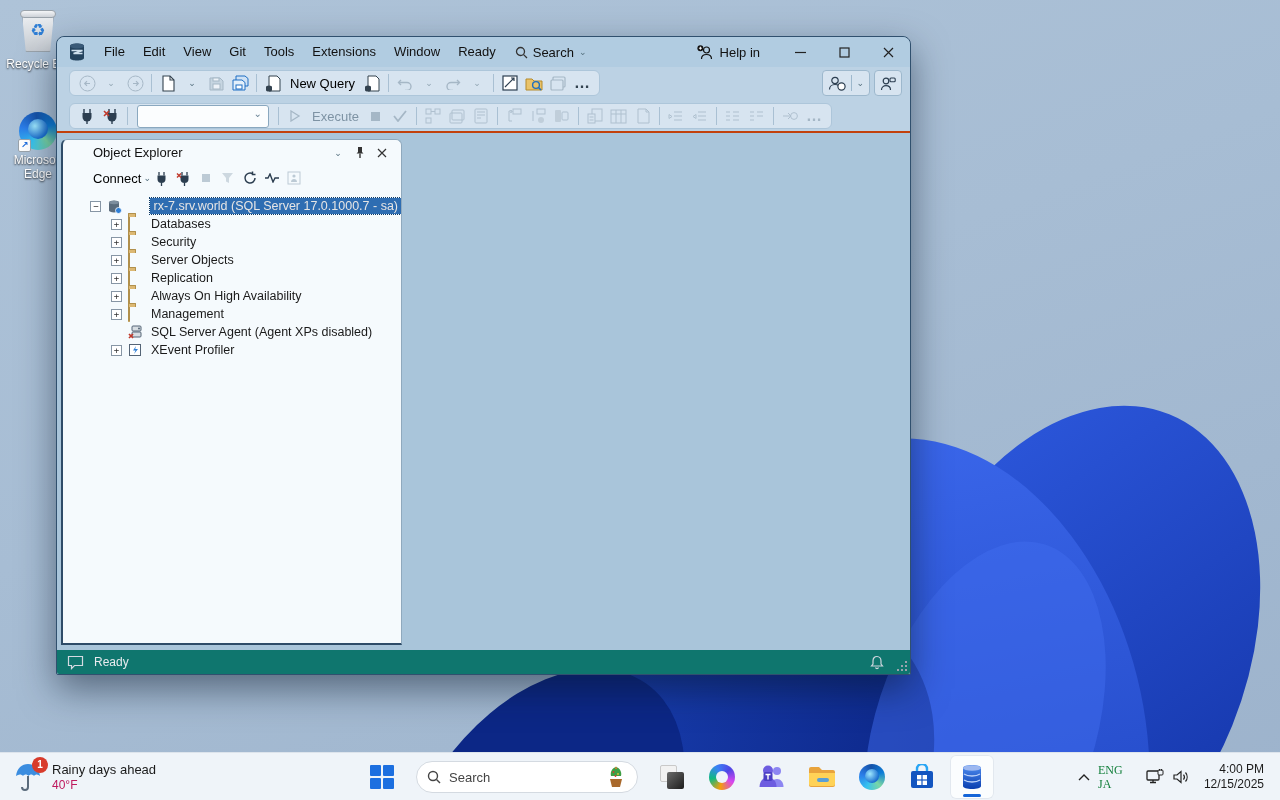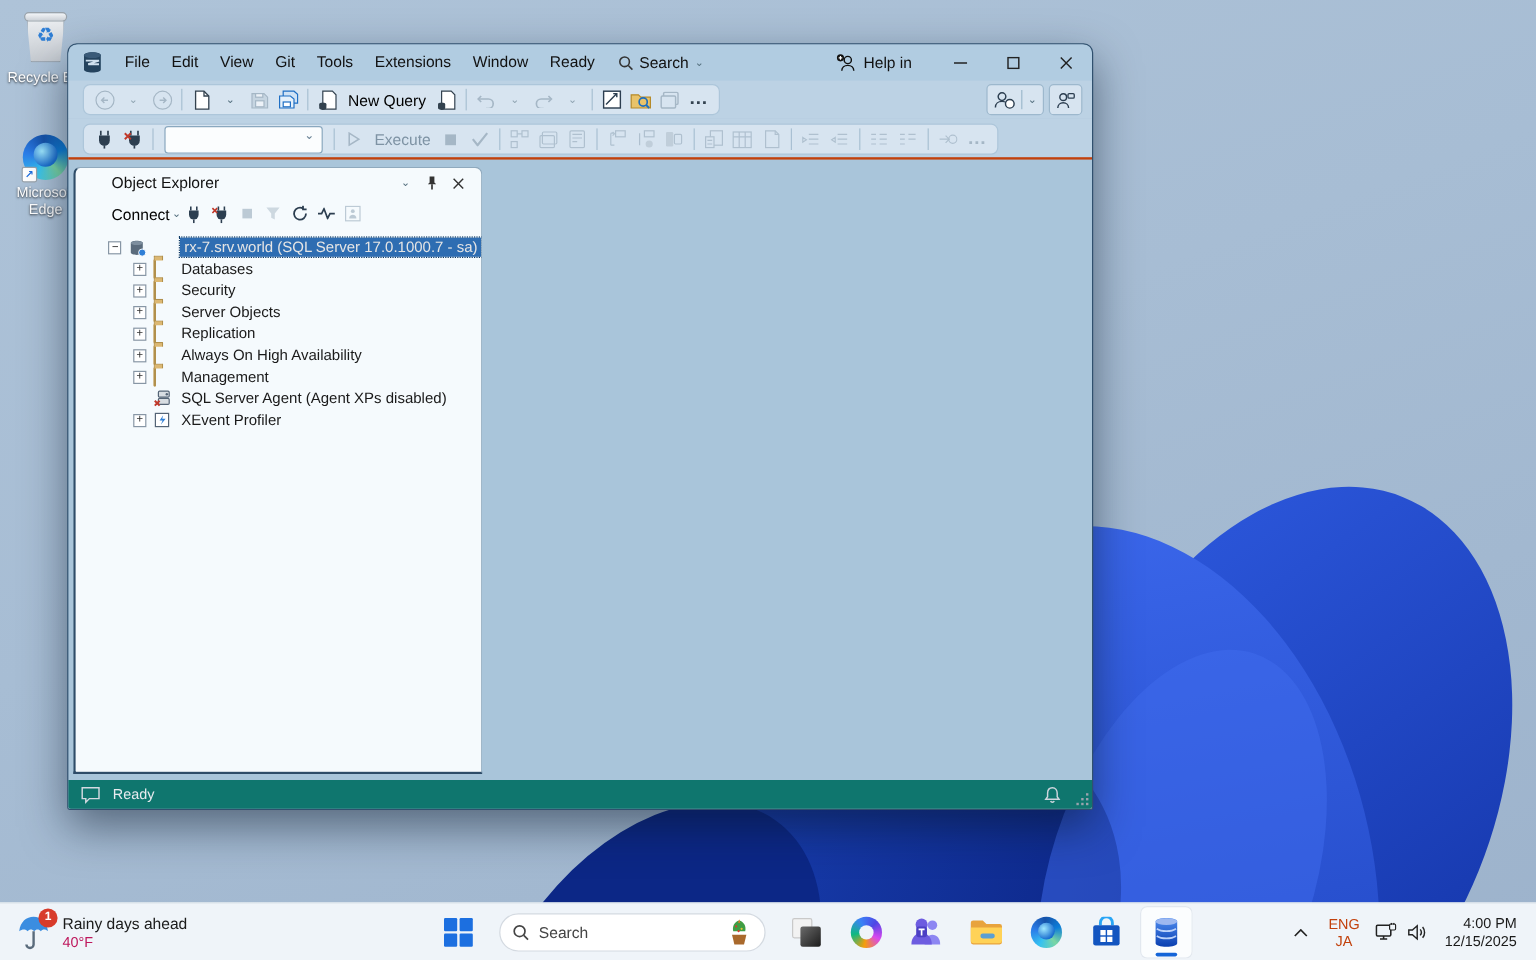--- a/index.html
+++ b/index.html
@@ -138,21 +138,21 @@
   .copilot::after { content:""; display:block; width:12px; height:12px; margin:7px;
     border-radius:50%; background:#eff4f9; }
   .edge-tb { width:26px; height:26px; border-radius:50%;
     background:conic-gradient(from 210deg,#35c1f1,#2b7de9,#1652a8,#0d7dd8,#7ad6a4,#35c1f1); }
   .edge-tb::after { content:""; position:relative; display:block; left:6px; top:5px;
     width:14px; height:14px; border-radius:50%;
     background:radial-gradient(circle at 35% 35%,#9fe8ff,#1b6fd0 70%); }
   .ssms-cyl { position:relative; width:22px; height:26px; }
   .tray { position:absolute; right:0; top:0; height:48px; display:flex; align-items:center; }
   .tray-chev { width:28px; display:flex; justify-content:center; }
-  .lang { width:44px; text-align:center; font-size:12px; color:#c2410c; line-height:14px; }
+  .lang { width:44px; text-align:left; font-size:12px; color:#15803d; line-height:14px;font-family:Liberation Serif, serif; }
   .tray-ic { width:26px; display:flex; justify-content:center; }
   .clock { width:86px; text-align:right; font-size:12px; color:#1b1b1b;
     line-height:15px; padding-right:16px; }
 </style>
 </head>
 <body>
 
 <svg class="bloom" width="1280" height="800" viewBox="0 0 1280 800">
   <defs>
     <linearGradient id="p1" x1="0" y1="0" x2="1" y2="1">

